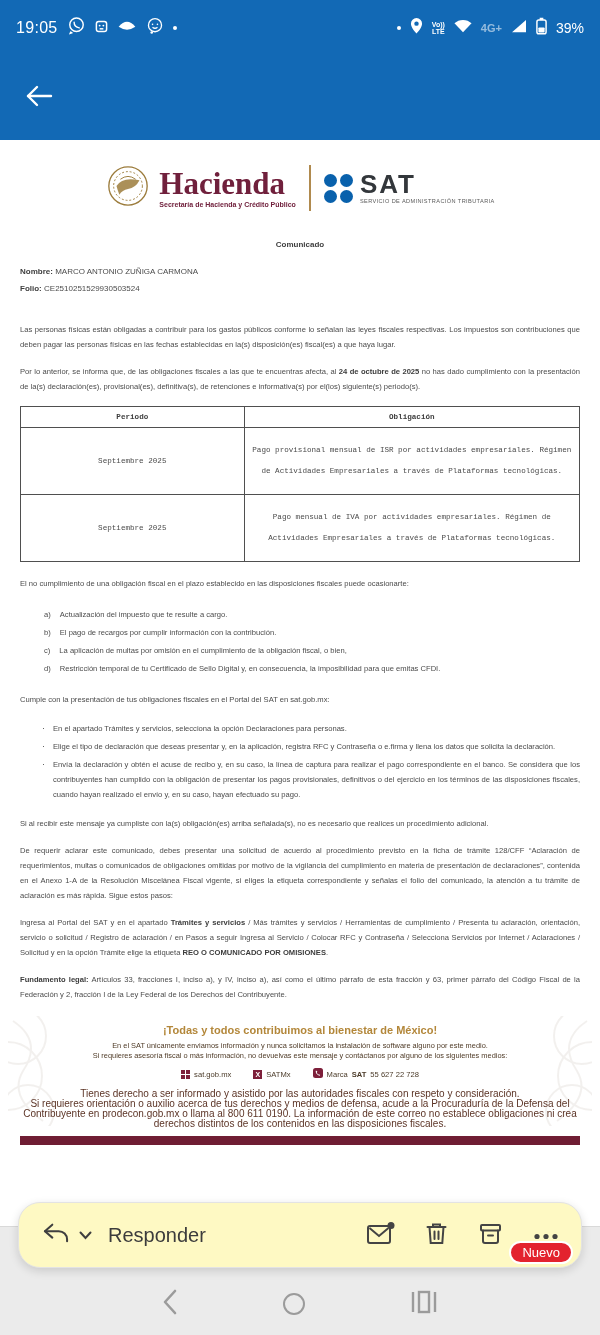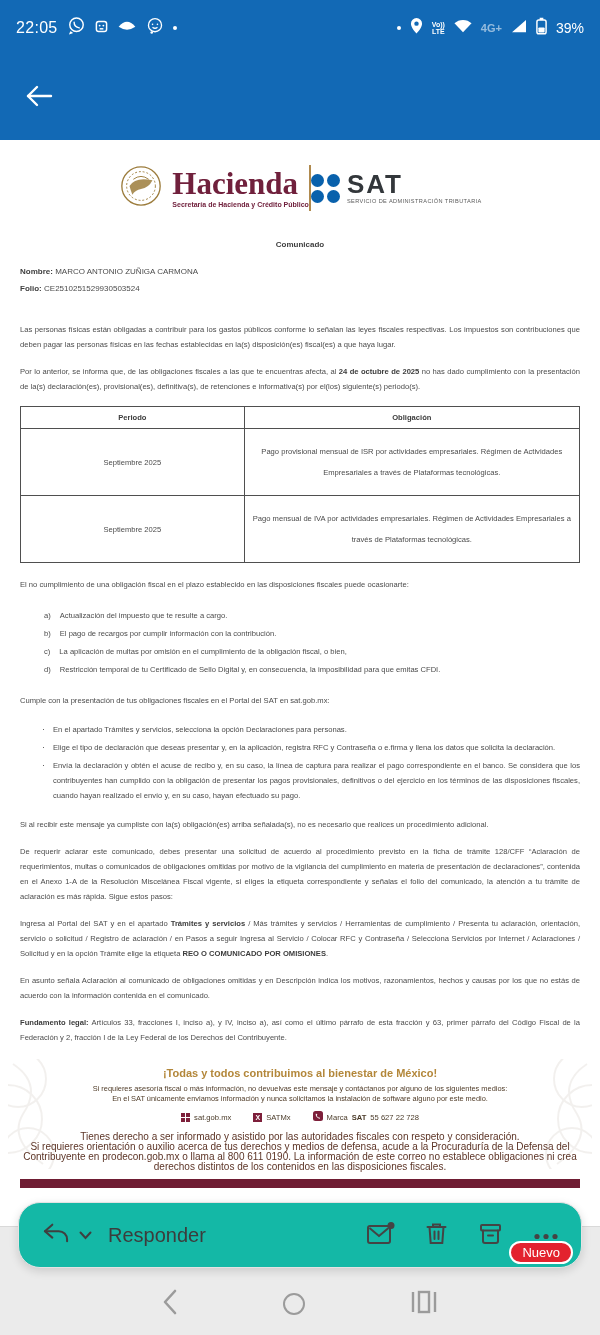--- a/index.html
+++ b/index.html
@@ -12,40 +12,40 @@
   .sb-left, .sb-right { display:flex; align-items:center; gap:9px; }
   .sb-time { font-size:16px; font-weight:500; letter-spacing:.3px; }
   .sb-dot { width:4px; height:4px; border-radius:50%; background:#fff; }
   .sb-4g { font-size:11px; font-weight:600; opacity:.55;text-align:center; }
   .sb-volte { font-size:7px; font-weight:700; line-height:7px; text-align:center; }
   .sb-batt-pct { font-size:14px; font-weight:500; }
   .app-bar { height:85px; background:#1269b5; display:flex; align-items:center; padding:0 24px; }
 
   
   .doc { padding:0 20px; background:#fff; }
-  .logos { display:flex; justify-content:center; align-items:center; gap:0; padding-top:22px; }
+  .logos { display:flex; justify-content:center; align-items:center; gap:13px; padding-top:22px; }
   .hacienda { display:flex; align-items:center; gap:8px; }
   .hacienda-text .h-title { font-family:"Liberation Serif", serif; font-weight:700; font-size:31px; color:#70203c; line-height:30px; }
   .hacienda-text .h-sub { font-size:7px; font-weight:700; color:#70203c; margin-top:2px; }
   .logo-divider { width:2px; height:46px; background:#b08a4e; }
   .sat-logo { display:flex; align-items:center; gap:7px; }
   .sat-circles { display:grid; grid-template-columns:13px 13px; grid-template-rows:13px 13px; gap:3px; }
   .sat-circles span { width:13px; height:13px; border-radius:50%; background:#0961ac; }
   .sat-text .s-title { font-size:26px; font-weight:800; color:#33373b; letter-spacing:2px; line-height:24px; }
   .sat-text .s-sub { font-size:5.6px; color:#5a5a5a; letter-spacing:.4px; margin-top:2px; }
 
   .doc-title { text-align:center; font-size:8px; font-weight:600; color:#3e3e3e; margin:26px 0 18px; }
   .field { font-size:8px; color:#4b4b4b; margin:7.5px 0; }
   .field b { color:#3d3d3d; }
   .para { font-size:7.6px; line-height:15px; color:#4b4b4b; text-align:justify; margin:12px 0; }
   .para b, .intro b { color:#3c3c3c; }
   .spacer-lg { height:10px; }
 
   table.obl { width:100%; border-collapse:collapse; margin:12px 0 14px; }
-  table.obl th, table.obl td { border:1px solid #4f4f4f; font-size:7.6px; color:#4b4b4b; text-align:center; vertical-align:middle; }
+  table.obl th, table.obl td { border:1px solid #4f4f4f; font-size:7.6px; color:#4b4b4b; text-align:center; vertical-align:middle;font-family:Liberation Mono, monospace; }
   table.obl th { font-weight:700; color:#3c3c3c; padding:6px 4px; }
   table.obl td { padding:12px 4px; line-height:21px; }
   table.obl .col-periodo { width:40%; }
 
   .list-abc { margin:16px 0 16px 24px; }
   .list-abc .li { display:flex; gap:9px; font-size:7.6px; line-height:15px; color:#4b4b4b; margin:3px 0; }
   .list-dot { margin:14px 0 14px 22px; }
   .list-dot .li { display:flex; gap:8px; font-size:7.6px; line-height:15px; color:#4b4b4b; margin:3px 0; text-align:justify; }
   .list-dot .marker { font-size:9px; line-height:15px; }
 
@@ -58,36 +58,36 @@
   .contacts { position:relative; display:flex; justify-content:center; align-items:center; gap:22px; margin:7px 0 9px; }
   .contact { display:flex; align-items:center; gap:4px; font-size:7.6px; color:#4a3a28;text-align:center; }
   .grid-icon { display:grid; grid-template-columns:4px 4px; grid-template-rows:4px 4px; gap:1px; }
   .grid-icon span { background:#7d1f3a; }
   .x-icon { width:9px; height:9px; background:#7d1f3a; color:#fff; font-size:7px; font-weight:700; display:flex; align-items:center; justify-content:center; }
   .rights { position:relative; text-align:center; font-size:10px; line-height:10px; color:#5c3426; }
   .footer-bar { position:relative; height:9px; background:#6f1d33; margin-top:7px; }
 
   
   .gray-band { position:absolute; left:0; top:1226px; width:600px; height:109px; background:#ebebeb; border-top:1px solid #d9d9d9; }
-  .action-pill { position:absolute; left:18px; right:18px; top:1202px; height:66px; background:#14b8a6; border:1px solid #e3e3e3; border-radius:22px; box-shadow:0 3px 10px rgba(0,0,0,.14); display:flex; align-items:center; padding:0 22px; z-index:3; }
+  .action-pill { position:absolute; left:18px; right:18px; top:1202px; height:66px; background:#fef9c3; border:1px solid #e3e3e3; border-radius:22px; box-shadow:0 3px 10px rgba(0,0,0,.14); display:flex; align-items:center; padding:0 22px; z-index:3; }
   .reply-group { display:flex; align-items:center; gap:8px; cursor:pointer; }
   .reply-label { font-size:20px; color:#3c3c3c; margin-left:8px; }
   .pill-actions { margin-left:auto; display:flex; align-items:center; gap:30px; }
   .nuevo-badge { position:absolute; right:8px; bottom:3px; background:#e3222e; color:#fff; font-size:13px; font-weight:500; padding:2px 11px; border-radius:12px; border:2px solid #fff; z-index:4; }
   .nav-bar { position:absolute; left:0; top:1272px; width:600px; height:63px; display:flex; align-items:center; justify-content:space-around; padding:0 110px; z-index:2; }
   .nav-home { width:22px; height:22px; border:2.5px solid #9b9b9b; border-radius:50%; }
 </style>
 </head>
 <body>
 
 <div class="screen">
 
   <div class="status-bar">
     <div class="sb-left">
-      <span class="sb-time">22:05</span>
+      <span class="sb-time">19:05</span>
       <span>
         <svg width="19" height="19" viewBox="0 0 24 24" fill="none" stroke="#fff" stroke-width="1.8">
             <circle cx="12" cy="11" r="8.5"></circle>
             <path d="M5 19.5 L4 22 l3-1"></path>
             <path d="M9 8 c0 4 3 6.5 6.5 7" stroke-linecap="round"></path>
           </svg>
       </span>
       <span>
         <svg width="13" height="13" viewBox="0 0 14 14" fill="none" stroke="#fff" stroke-width="1.6">
             <rect x="1.5" y="1.5" width="11" height="11" rx="2.5"></rect>
@@ -245,39 +245,38 @@
         </div>
       <div class="li">
           <span class="marker">·</span>
           <span>Envía la declaración y obtén el acuse de recibo y, en su caso, la línea de captura para realizar el pago correspondiente en el banco. Se considera que los contribuyentes han cumplido con la obligación de presentar los pagos provisionales, definitivos o del ejercicio en los términos de las disposiciones fiscales, cuando hayan realizado el envío y, en su caso, hayan efectuado su pago.</span>
         </div>
     </div>
 
     <p class="para">Si al recibir este mensaje ya cumpliste con la(s) obligación(es) arriba señalada(s), no es necesario que realices un procedimiento adicional.</p>
     <p class="para">De requerir aclarar este comunicado, debes presentar una solicitud de acuerdo al procedimiento previsto en la ficha de trámite 128/CFF “Aclaración de requerimientos, multas o comunicados de obligaciones omitidas por motivo de la vigilancia del cumplimiento en materia de presentación de declaraciones”, contenida en el Anexo 1-A de la Resolución Miscelánea Fiscal vigente, si eliges la etiqueta correspondiente y señalas el folio del comunicado, la atención a tu trámite de aclaración es más rápida. Sigue estos pasos:</p>
     <p class="para"><span>Ingresa al Portal del SAT y en el apartado </span><b>Trámites y servicios</b><span> / Más trámites y servicios / Herramientas de cumplimiento / Presenta tu aclaración, orientación, servicio o solicitud / Registro de aclaración / en Pasos a seguir Ingresa al Servicio / Colocar RFC y Contraseña / Selecciona Servicios por Internet / Aclaraciones / Solicitud y en la opción Trámite elige la etiqueta </span><b>REO O COMUNICADO POR OMISIONES</b><span>.</span></p>
-    <p class="para">En asunto señala Aclaración al comunicado de obligaciones omitidas y en Descripción indica los motivos, razonamientos, hechos y causas por los que no estás de acuerdo con la información contenida en el comunicado.</p>
     <p class="para"><b>Fundamento legal:</b><span> Artículos 33, fracciones I, inciso a), y IV, inciso a), así como el último párrafo de esta fracción y 63, primer párrafo del Código Fiscal de la Federación y 2, fracción I de la Ley Federal de los Derechos del Contribuyente.</span></p>
 
     <div class="footer">
       <svg class="wm left" width="95" height="110" viewBox="0 0 95 110" fill="none" stroke="#e9e5e1" stroke-width="2">
         <circle cx="10" cy="20" r="28"></circle>
           <circle cx="0" cy="60" r="34"></circle>
           <circle cx="20" cy="95" r="26"></circle>
           <path d="M5 5 q30 20 10 50 q-15 25 20 50"></path>
       </svg>
       <svg class="wm right" width="95" height="110" viewBox="0 0 95 110" fill="none" stroke="#e9e5e1" stroke-width="2">
         <circle cx="85" cy="20" r="28"></circle>
           <circle cx="95" cy="60" r="34"></circle>
           <circle cx="75" cy="95" r="26"></circle>
           <path d="M90 5 q-30 20 -10 50 q15 25 -20 50"></path>
       </svg>
       <div class="footer-title">¡Todas y todos contribuimos al bienestar de México!</div>
+      <div class="footer-line">En el SAT únicamente enviamos información y nunca solicitamos la instalación de software alguno por este medio.</div>
       <div class="footer-line">Si requieres asesoría fiscal o más información, no devuelvas este mensaje y contáctanos por alguno de los siguientes medios:</div>
-      <div class="footer-line">En el SAT únicamente enviamos información y nunca solicitamos la instalación de software alguno por este medio.</div>
       <div class="contacts">
         <span class="contact">
           <span class="grid-icon">
               <span></span>
               <span></span>
               <span></span>
               <span></span>
             </span>
           <span>sat.gob.mx</span>
         </span>

